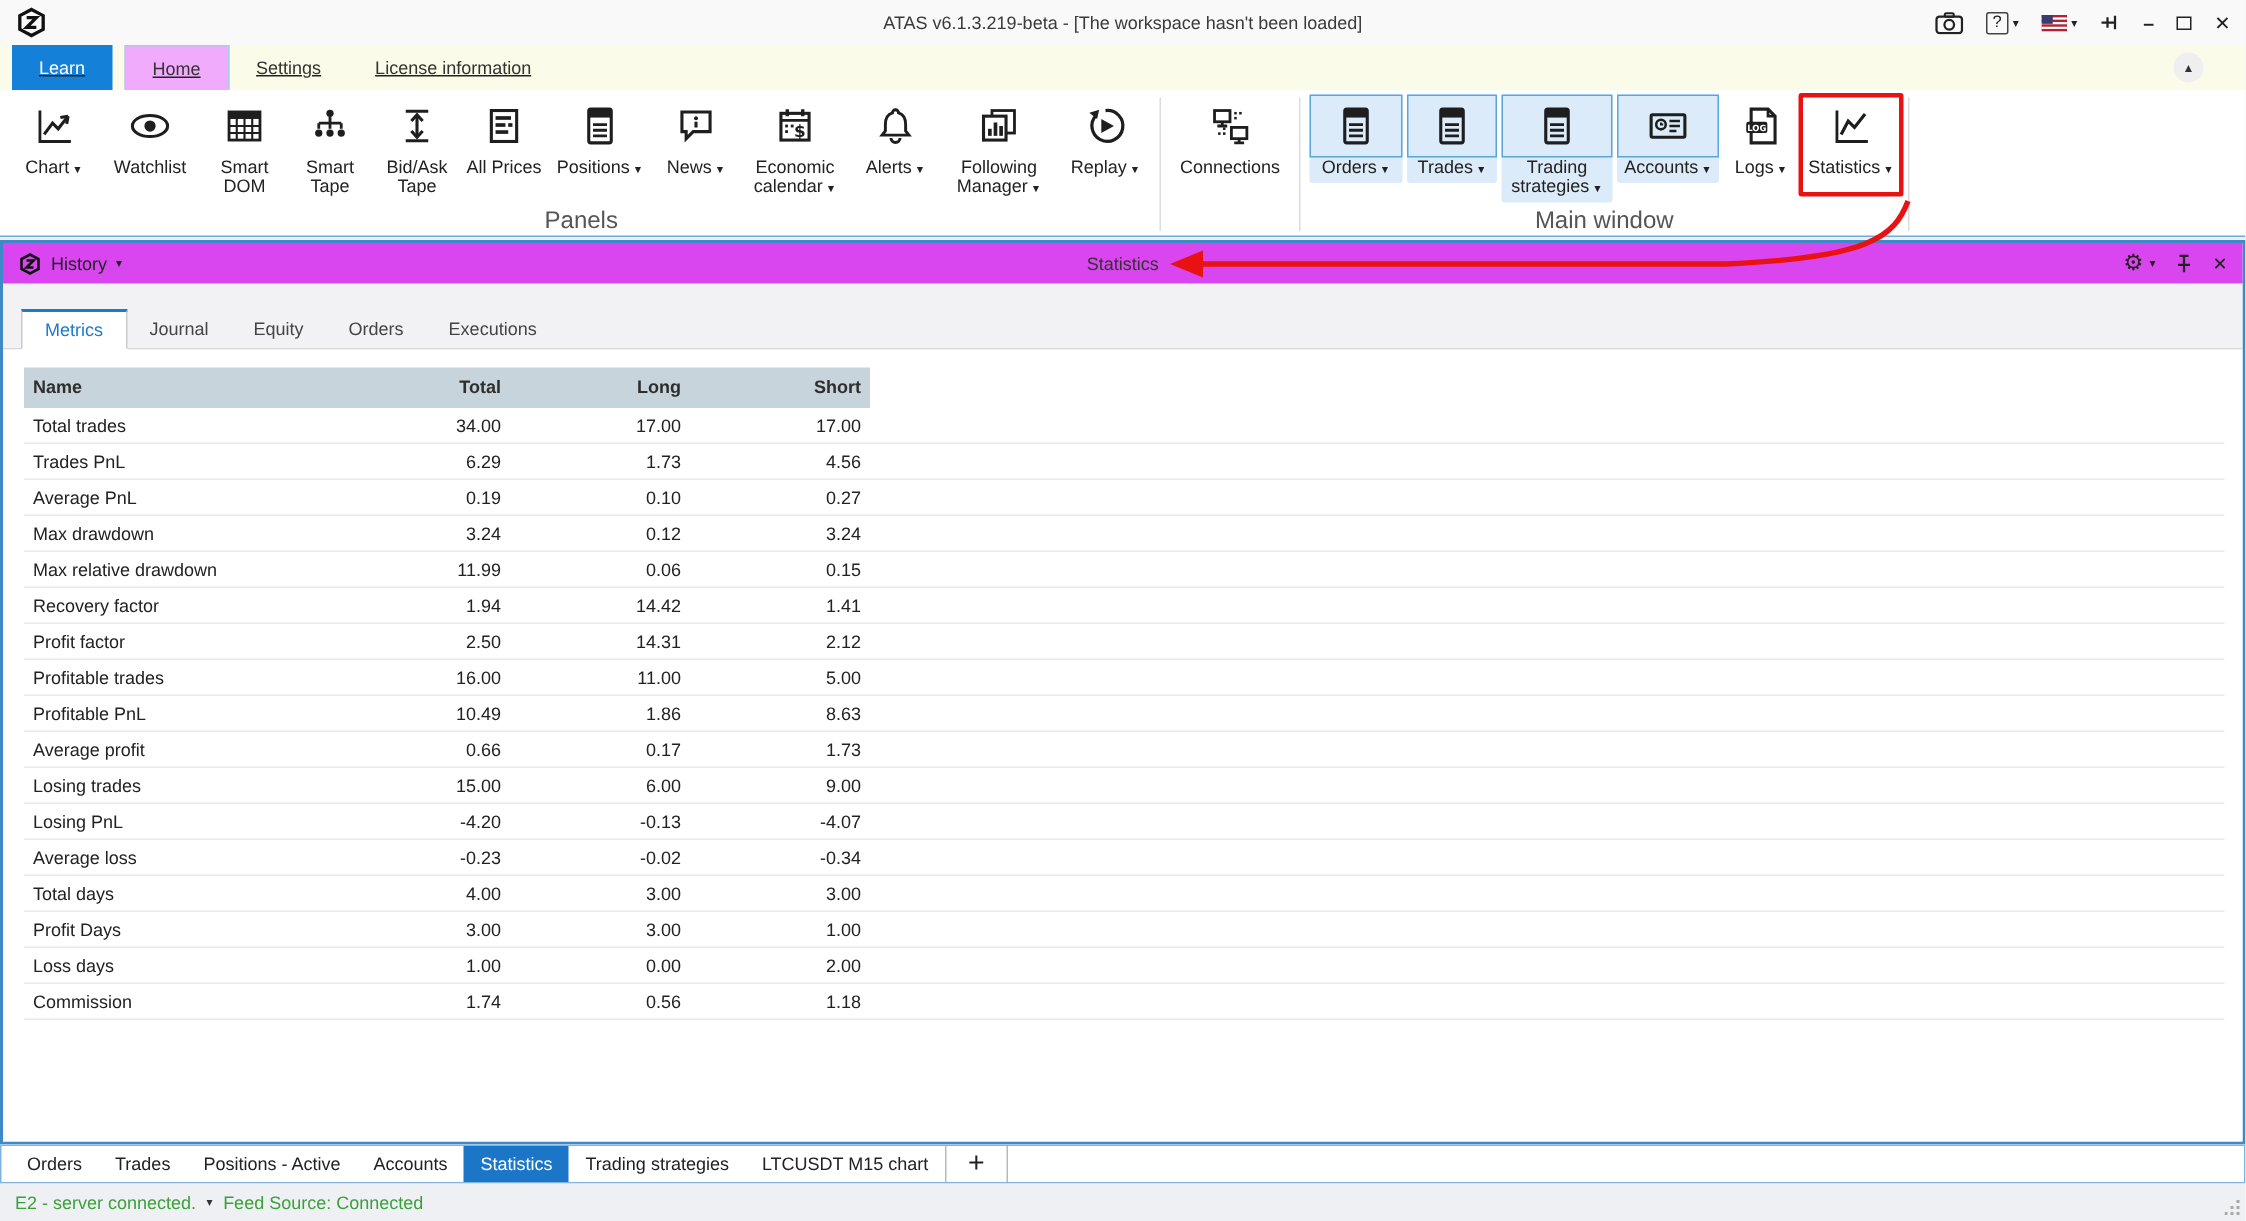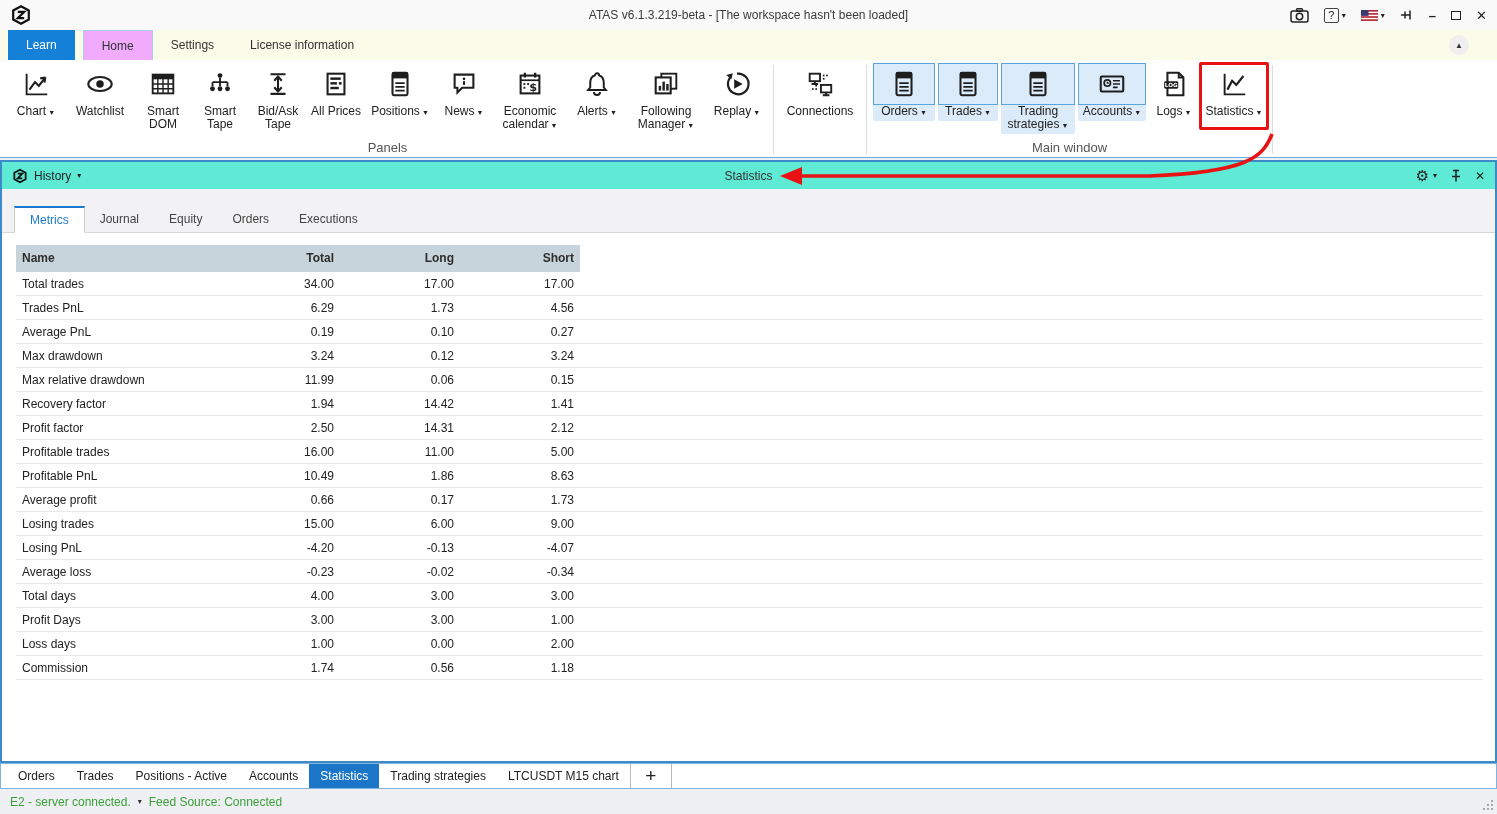--- a/index.html
+++ b/index.html
@@ -13,49 +13,49 @@
   .titlebar-title { position:absolute; left:0; right:0; text-align:center; color:#3a3a3a; font-size:12px; pointer-events:none; }
   .titlebar-right { margin-left:auto; display:flex; align-items:center; gap:15px; z-index:2; }
   .tb-ic { display:flex; align-items:center; gap:3px; color:#222; cursor:default; }
   .help-box { width:15px; height:15px; border:1px solid #444; border-radius:2px; display:flex; align-items:center; justify-content:center; font-size:11px; }
   .mini-caret { font-size:8px; color:#222; }
   .win-min { font-weight:bold; font-size:13px; }
   .win-max { width:10px; height:9px; border:1.6px solid #222; display:inline-block; }
   .win-close { font-size:13px; }
 
   
-  .ribbontabs { height:30px; background:#fbfbe9; display:flex; align-items:stretch; padding-left:8px; position:relative; flex:0 0 auto; }
+  .ribbontabs { height:30px; background:#fbfbe9; display:flex; align-items:stretch; padding-left:8px; position:relative; flex:0 0 auto;text-decoration:underline; }
   .rtab { display:flex; align-items:center; padding:0 18px; color:#333; cursor:default; }
   .rtab.learn { background:#1580d8; color:#fff; margin-right:8px; }
   .rtab.active { background:#f0abfc; border:1px solid #a8cdec; border-bottom:none; color:#333; }
   .ribbon-collapse { position:absolute; right:28px; top:5px; width:20px; height:20px; border-radius:50%; background:#efefef; display:flex; align-items:center; justify-content:center; font-size:8px; color:#333; }
 
   
   .ribboncontent { height:98px; background:#fff; display:flex; align-items:stretch; padding:2px 4px 0 4px; border-bottom:1px solid #6fabdc; flex:0 0 auto; }
   .rgroup { display:flex; flex-direction:column; }
   .rgroup-buttons { display:flex; align-items:flex-start; gap:3px; padding:1px 4px; flex:1; }
-  .rgroup-label { text-align:center; font-size:13px; color:#555; height:17px; line-height:16px; }
+  .rgroup-label { text-align:center; font-size:16px; color:#555; height:17px; line-height:16px; }
   .vsep { width:1px; background:#dcdcdc; margin:3px 2px; }
 
   .tbtn { display:flex; flex-direction:column; align-items:center; color:#222; cursor:default; border-radius:2px; }
   .ticon { height:42px; width:100%; display:flex; align-items:center; justify-content:center; }
   .tlabel { line-height:13px; text-align:center; padding:0 2px 2px 2px; }
   .caret { font-size:7px; margin-left:2px; color:#222; }
   .hl { background:#dcebf9; }
   .hl .ticon { border:1px solid #59a5dc; }
   .annot { position:relative; }
   .annot::after { content:''; position:absolute; left:-3px; right:-3px; top:-1px; bottom:-9px; border:3px solid #e81212; border-radius:2px; pointer-events:none; }
 
   .w50{width:50px}.w54{width:54px}.w56{width:56px}.w60{width:60px}.w62{width:62px}
   .w64{width:64px}.w66{width:66px}.w68{width:68px}.w72{width:72px}.w74{width:74px}
   .w76{width:76px}.w80{width:80px}
 
   
   .panel { flex:1; margin-top:2px; border:2px solid #3e8ac9; background:#fff; display:flex; flex-direction:column; min-height:0; }
-  .panel-header { height:27px; display:flex; align-items:center; padding:0 10px; background:#5eead4; position:relative; }
+  .panel-header { height:27px; display:flex; align-items:center; padding:0 10px; background:#d946ef; position:relative; }
   .panel-source { display:flex; align-items:center; gap:6px; }
   .panel-title { position:absolute; left:0; right:0; text-align:center; color:#333; pointer-events:none; }
   .panel-hdr-right { margin-left:auto; display:flex; align-items:center; gap:13px; z-index:2; }
   .gear { font-size:15px; color:#222; line-height:1; }
   .ph-close { font-size:12px; color:#222; }
 
   .tabstrip { height:44px; background:#f2f2f4; display:flex; align-items:flex-end; padding-left:12px; border-bottom:1px solid #d7d7d7; }
   .ptab { height:27px; display:flex; align-items:center; padding:0 15px; color:#444; cursor:default; }
   .ptab.active { background:#fff; color:#1a7ad0; border:1px solid #c9c9c9; border-top:2px solid #1a7ad0; border-bottom:1px solid #fff; margin-bottom:-1px; }
 

